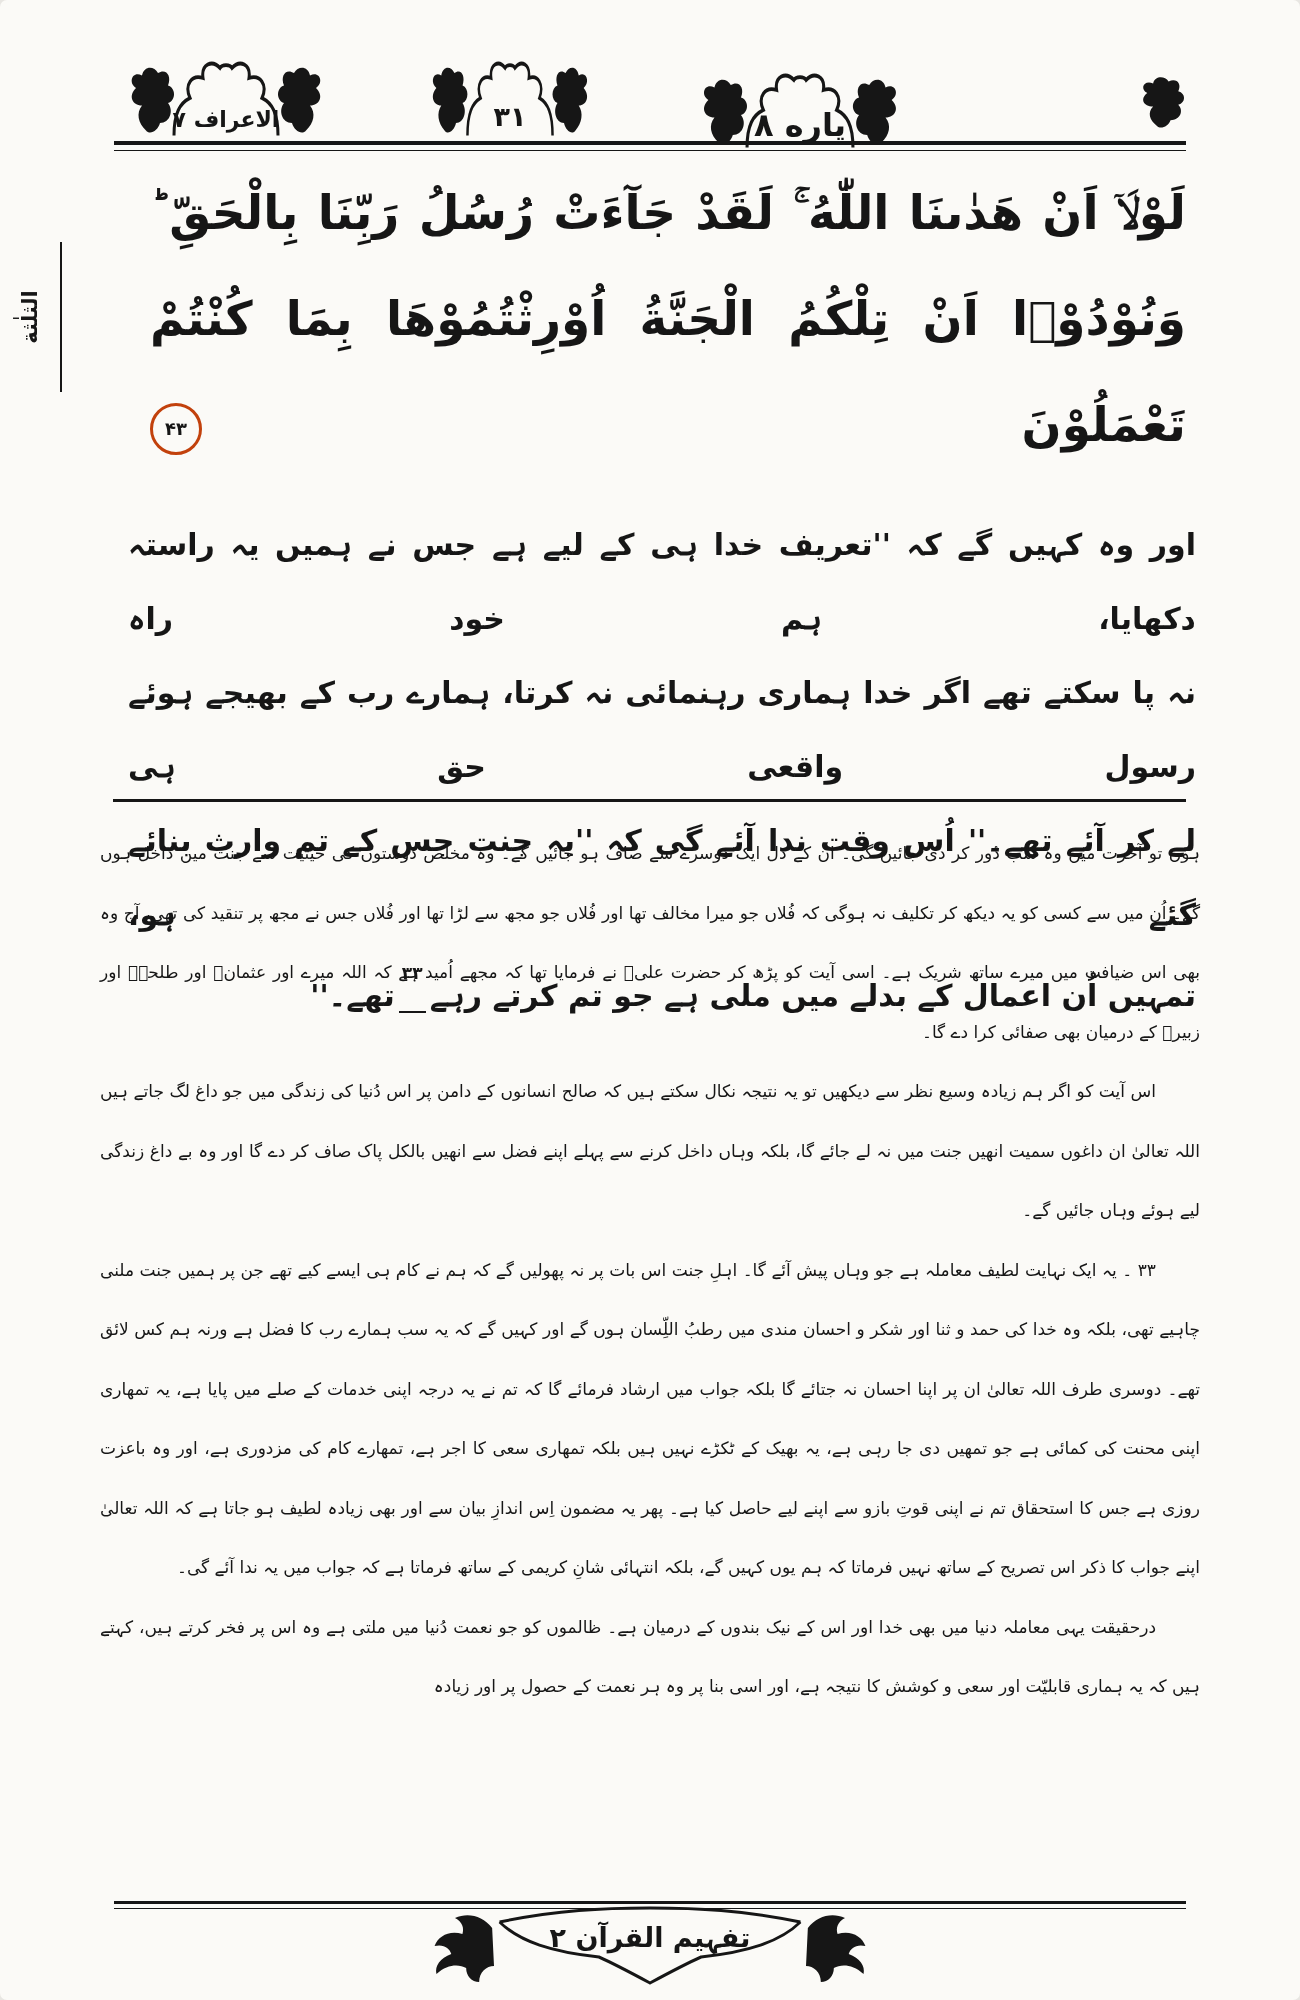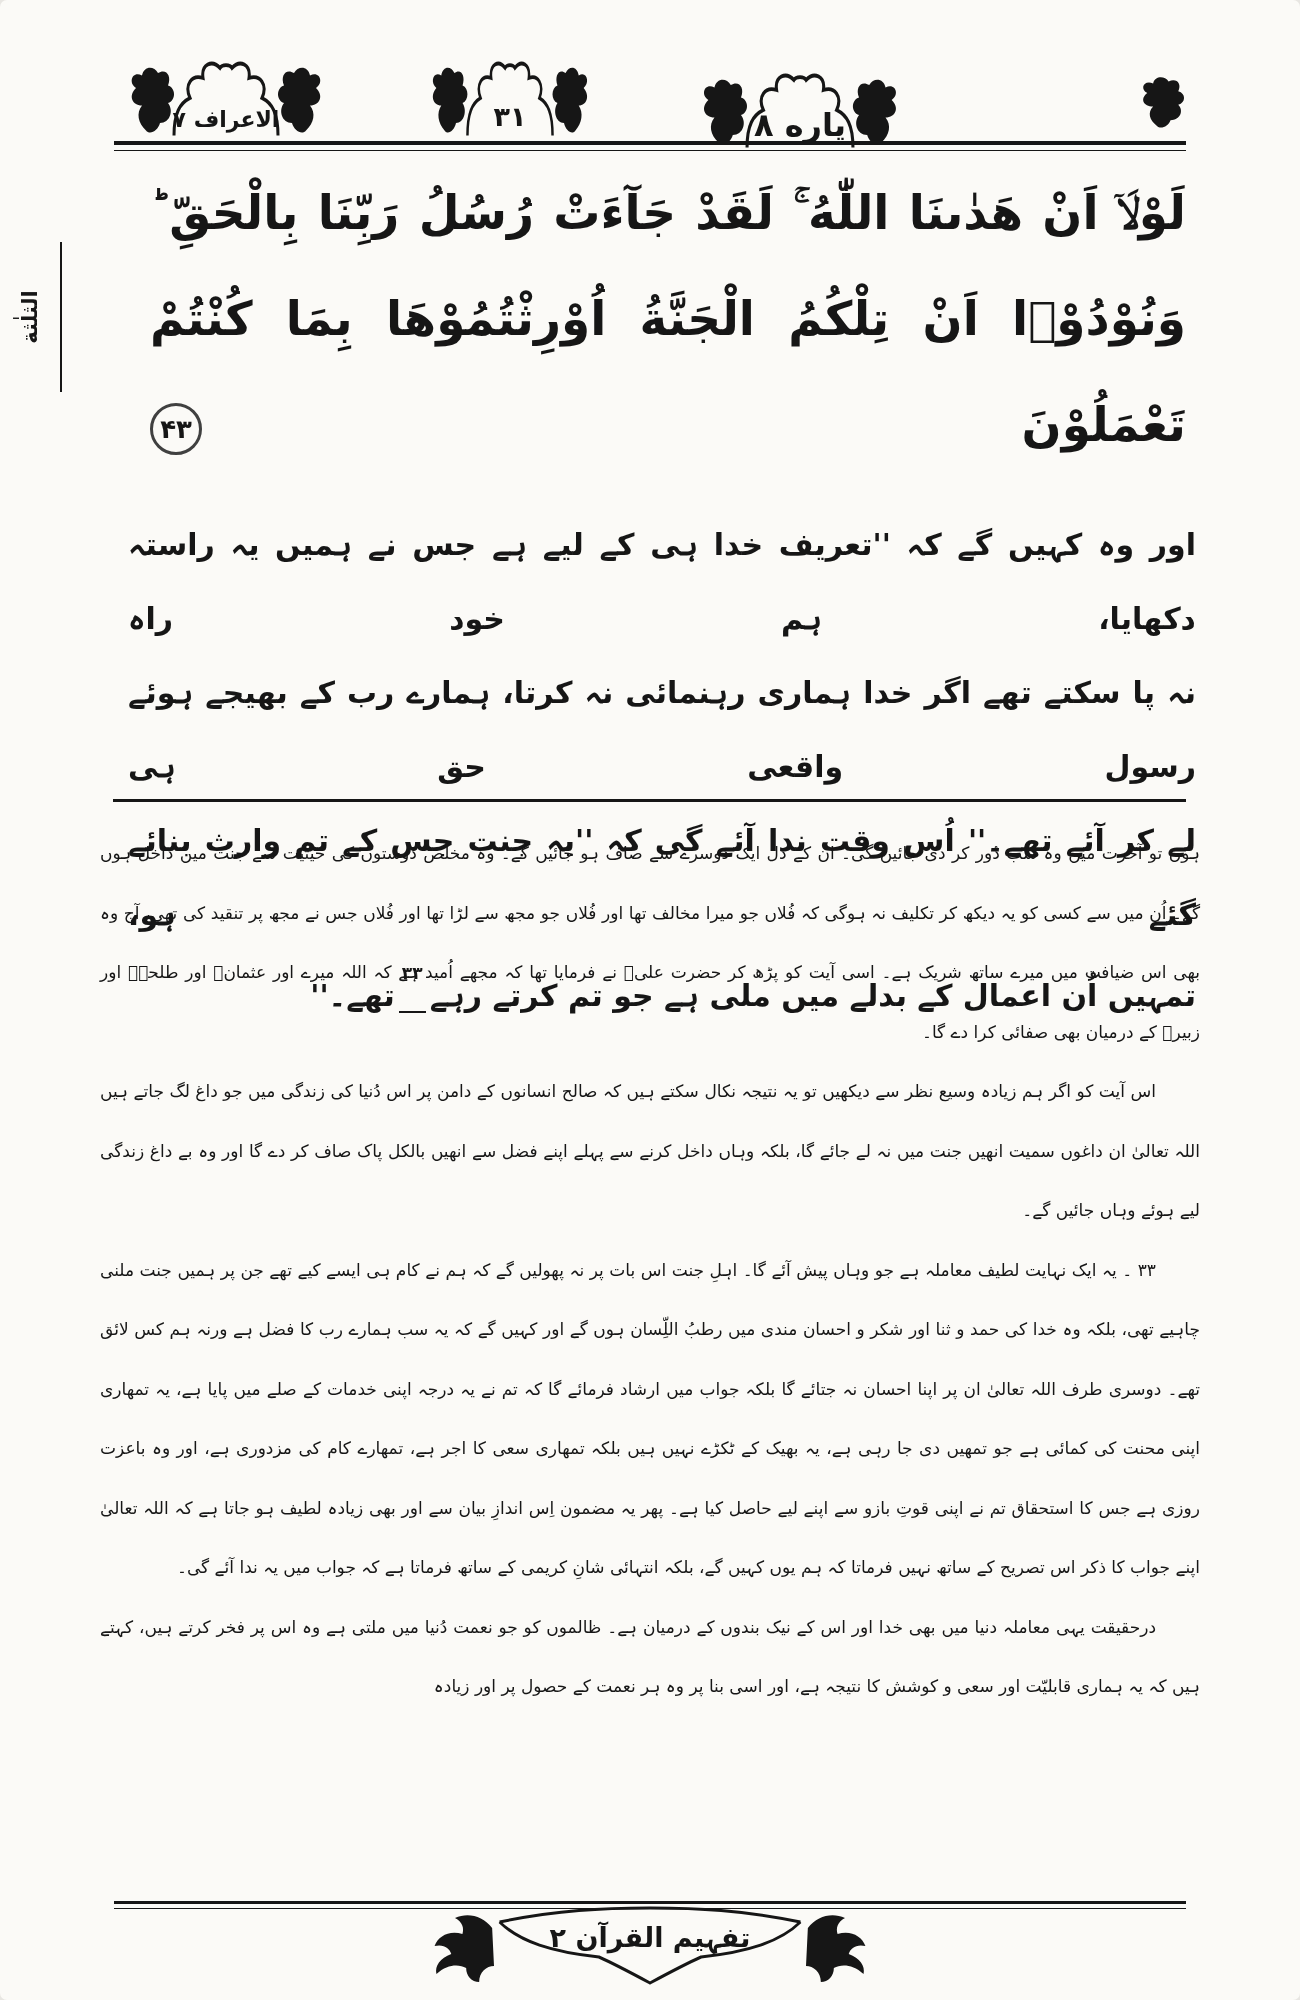--- a/index.html
+++ b/index.html
@@ -31,22 +31,22 @@
   }
   
   .quran{position:absolute;top:160px;left:150px;width:1036px;}
   .q-line{
     font-size:47px;font-weight:bold;line-height:106px;
     text-align:justify;text-align-last:justify;
     white-space:normal;letter-spacing:0px;
   }
   .ayah{
     display:inline-flex;align-items:center;justify-content:center;
-    width:46px;height:46px;border:3px solid #404040;border-radius:50%;
-    font-size:26px;line-height:1;vertical-align:middle;font-weight:bold;
+    width:46px;height:46px;border:3px solid #c2410c;border-radius:50%;
+    font-size:18px;line-height:1;vertical-align:middle;font-weight:bold;
   }
   .margin-marker{
     position:absolute;left:72px;top:392px;width:150px;height:40px;
     transform:rotate(-90deg) translateY(-54px);transform-origin:left top;
     font-size:21px;font-weight:bold;text-align:center;
     border-bottom:2px solid #161616;padding-bottom:2px;
   }
   
   .translation{position:absolute;top:508px;left:128px;width:1068px;}
   .tr-line{

